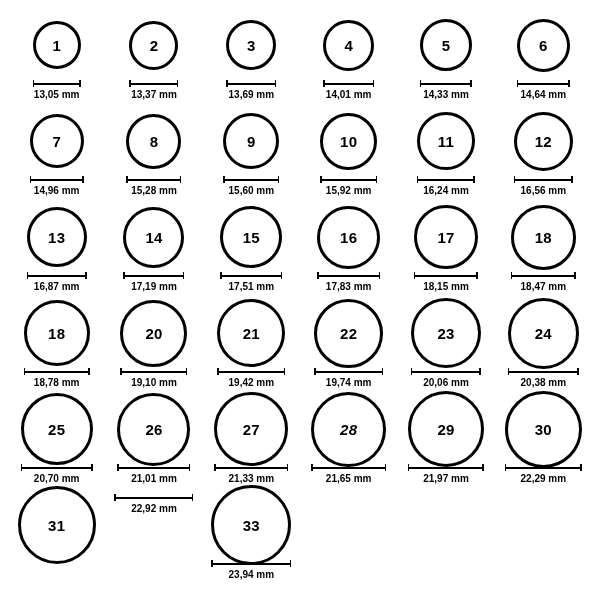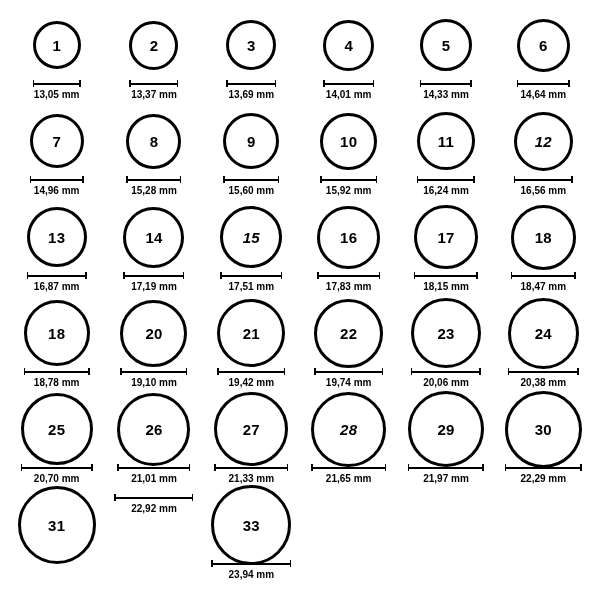--- a/index.html
+++ b/index.html
@@ -235,21 +235,21 @@
         </div>
         <div class="dim">
           <div class="dim-line" style="width: 58px;">
             <div class="dim-bar"></div>
           </div>
           <div class="dim-label">16,24 mm</div>
         </div>
       </div>
       <div class="cell">
         <div class="ring-wrap">
-          <div class="ring" style="width: 59px; height: 59px; font-style: italic;">
+          <div class="ring" style="width: 59px; height: 59px;">
             <span class="ring-size">12</span>
           </div>
         </div>
         <div class="dim">
           <div class="dim-line" style="width: 59px;">
             <div class="dim-bar"></div>
           </div>
           <div class="dim-label">16,56 mm</div>
         </div>
       </div>
@@ -274,21 +274,21 @@
         </div>
         <div class="dim">
           <div class="dim-line" style="width: 61px;">
             <div class="dim-bar"></div>
           </div>
           <div class="dim-label">17,19 mm</div>
         </div>
       </div>
       <div class="cell">
         <div class="ring-wrap">
-          <div class="ring" style="width: 62px; height: 62px; font-style: italic;">
+          <div class="ring" style="width: 62px; height: 62px;">
             <span class="ring-size">15</span>
           </div>
         </div>
         <div class="dim">
           <div class="dim-line" style="width: 62px;">
             <div class="dim-bar"></div>
           </div>
           <div class="dim-label">17,51 mm</div>
         </div>
       </div>

